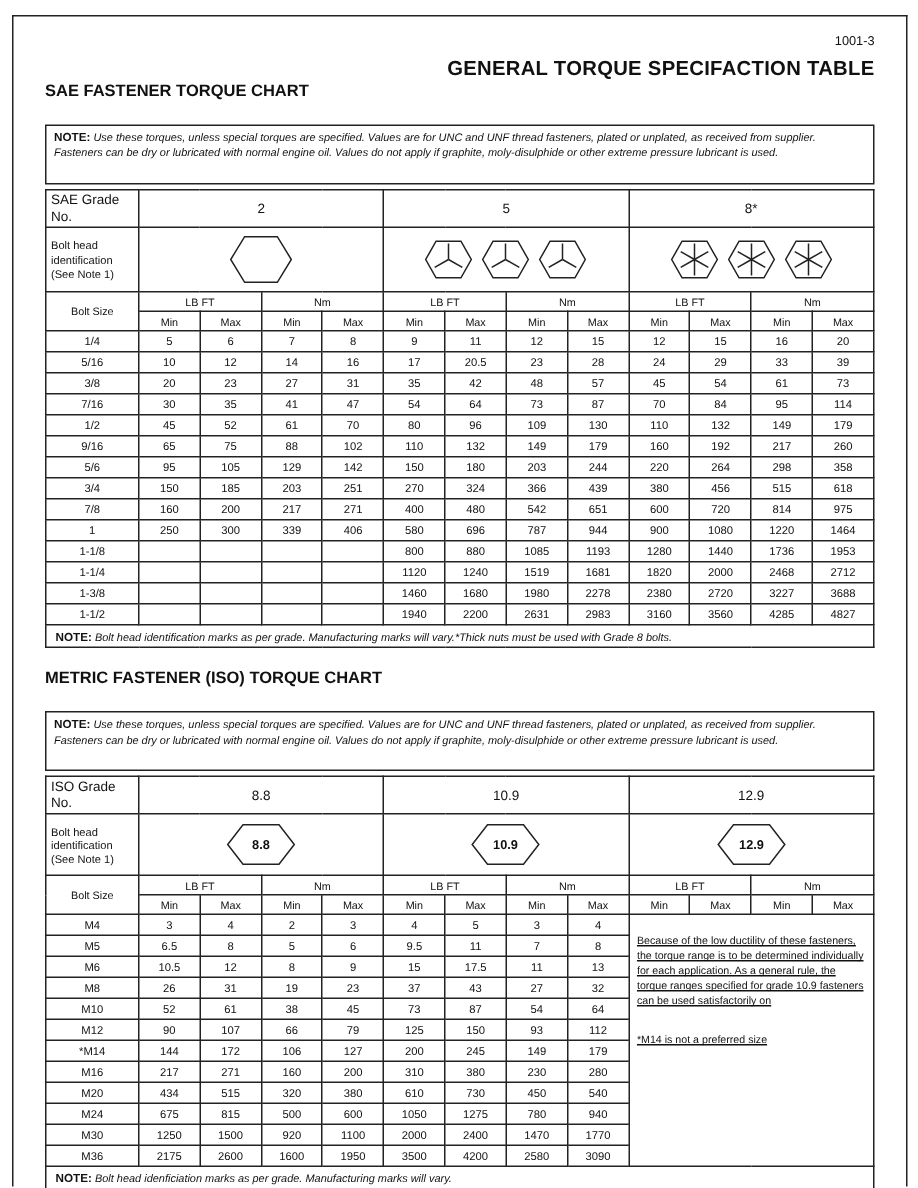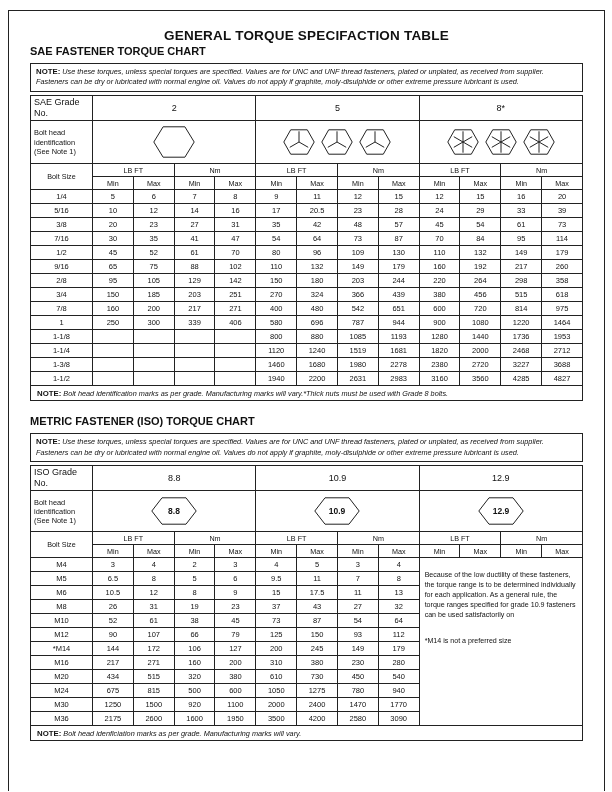--- a/index.html
+++ b/index.html
@@ -2,52 +2,53 @@
 <html><head>
 <meta charset="utf-8">
 <style>
   html,body{margin:0;padding:0;background:#ffffff;}
   .page{position:relative;width:612px;height:792px;background:#fff;color:#111;
     font-family:"Liberation Sans",sans-serif;overflow:hidden;}
   .page-border{position:absolute;top:10px;left:8px;width:595px;height:780px;
     border-top:1px solid #222;border-left:1px solid #222;border-right:1px solid #222;pointer-events:none;}
   .content{position:absolute;left:30px;top:22px;width:553px;}
   .page-number{text-align:right;font-size:8.5px;height:10px;}
-  h1{font-size:13.5px;text-align:center;margin:6px 0 0;font-weight:bold;letter-spacing:.2px;}
+  h1{font-size:13.5px;text-align:right;margin:6px 0 0;font-weight:bold;letter-spacing:.2px;}
   h2{font-size:11px;margin:2px 0 0;font-weight:bold;}
   h2.iso{margin-top:14px;}
-  .note-box{border:1px solid #222;margin-top:6px;padding:2px 5px 3px;font-size:7.3px;line-height:1.42;}
+  .note-box{border:1px solid #222;margin-top:16px;padding:2px 5px 14px;font-size:7.3px;line-height:1.42;}
   .note-box .nl{font-weight:bold;font-style:normal;font-size:7.8px;}
   .note-box .nt{font-style:italic;}
   table{border-collapse:collapse;width:100%;table-layout:fixed;margin-top:3px;border-radius:10px;}
   td{border:1px solid #222;text-align:center;font-size:7.5px;padding:0;height:13px;
      white-space:nowrap;overflow:hidden;}
   tr.grade-row td{height:15px;font-size:9px;}
   td.lbl{text-align:left;padding:1px 3px;white-space:normal;line-height:1.25;font-size:7.4px;}
   tr.hex-row.sae td{height:40px;}
   tr.hex-row.iso td{height:38px;}
   td.hexcell svg{margin:0 3px;vertical-align:middle;}
   tr.unit-row td,tr.minmax-row td{height:12px;font-size:7.2px;}
   td.boltsize{vertical-align:middle;text-align:center;white-space:normal;}
   td.sidenote{white-space:normal;text-align:left;vertical-align:top;
-    padding:13px 4px 15px 5px;font-size:7.1px;line-height:1.4;}
+    padding:13px 4px 15px 5px;font-size:7.1px;line-height:1.4;text-decoration:underline;}
   td.sidenote .sn2{margin-top:16px;}
   tr.foot-row td{height:14px;}
   .footflex{display:flex;justify-content:flex-start;align-items:center;padding:0 6px;font-size:7.3px;}
   .footflex b{font-size:7.8px;}
   .footer{position:absolute;left:30px;width:553px;bottom:27px;display:flex;align-items:baseline;font-size:7.8px;}
   .footer .f-left{flex:1;text-align:left;}
   .footer .f-right{margin-left:48px;}
 </style>
 </head>
 <body>
 
 <div class="page">
   <div class="page-border"></div>
   <div class="content">
+    <div class="page-number">1001-3</div>
     <h1>GENERAL TORQUE SPECIFACTION TABLE</h1>
     <h2>SAE FASTENER TORQUE CHART</h2>
     <div class="note-box">
       <span class="nl">NOTE:</span>
       <span class="nt">Use these torques, unless special torques are specified. Values are for UNC and UNF thread fasteners, plated or unplated, as received from supplier. Fasteners can be dry or lubricated with normal engine oil. Values do not apply if graphite, moly-disulphide or other extreme pressure lubricant is used.</span>
     </div>
     <table id="sae-table">
         <colgroup>
           <col style="width:62px">
           <col>
@@ -224,21 +225,21 @@
             <td>110</td>
             <td>132</td>
             <td>149</td>
             <td>179</td>
             <td>160</td>
             <td>192</td>
             <td>217</td>
             <td>260</td>
           </tr>
           <tr class="data-row">
-            <td>2/8</td>
+            <td>5/6</td>
             <td>95</td>
             <td>105</td>
             <td>129</td>
             <td>142</td>
             <td>150</td>
             <td>180</td>
             <td>203</td>
             <td>244</td>
             <td>220</td>
             <td>264</td>

